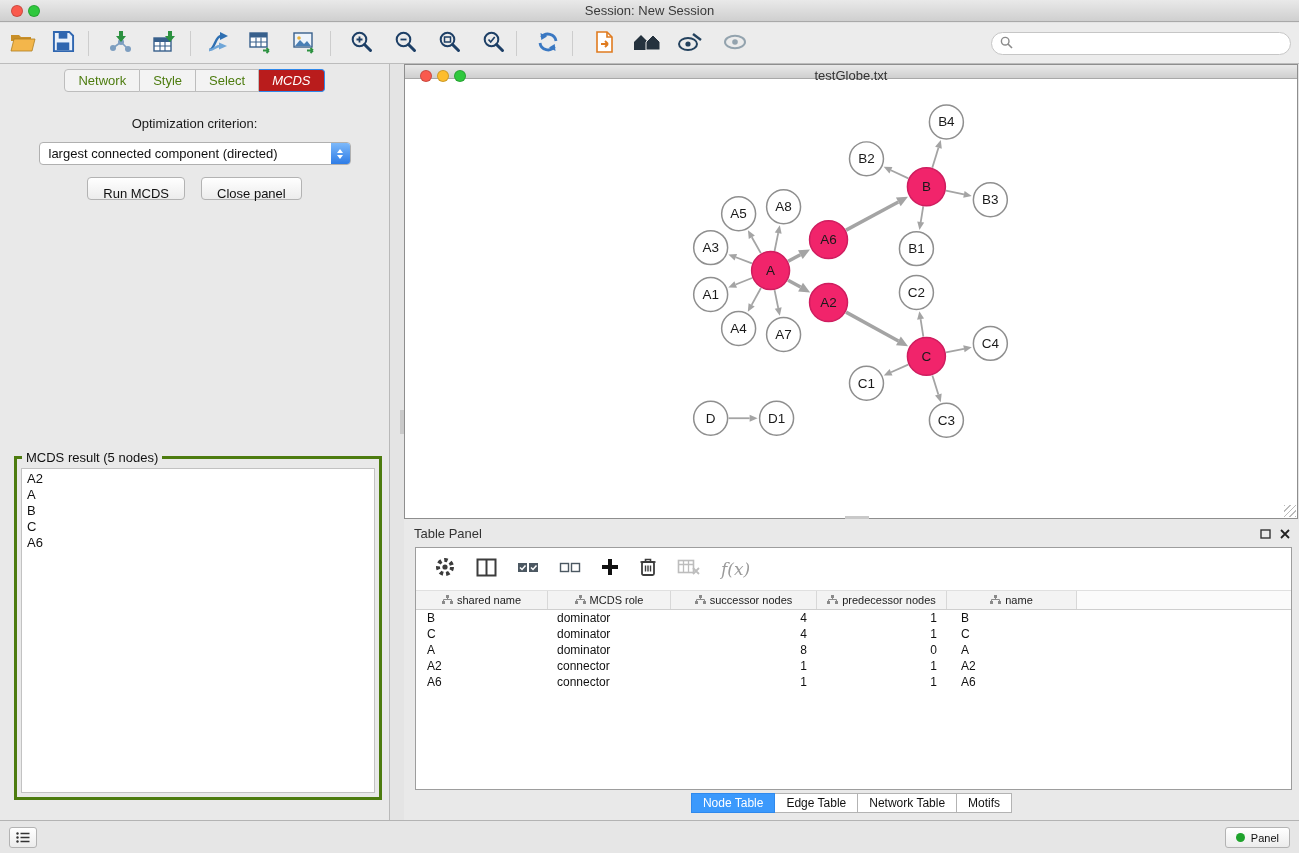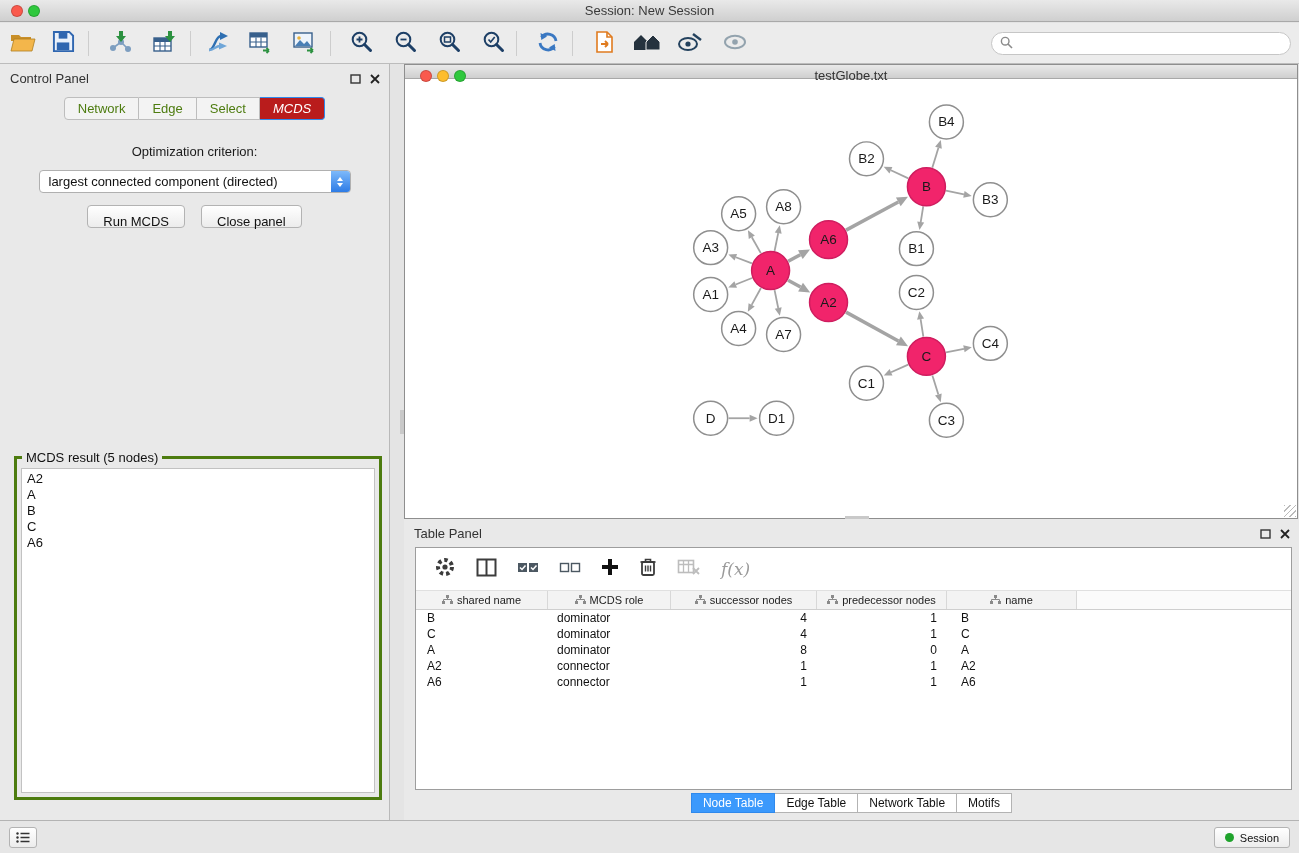--- a/index.html
+++ b/index.html
@@ -253,36 +253,23 @@
     <div class="search">
       <span><svg width="13" height="13" viewBox="0 0 13 13">
             <circle cx="5.2" cy="5.2" r="3.8" fill="none" stroke="#8a8a8a" stroke-width="1.4"></circle>
             <line x1="8" y1="8" x2="12" y2="12" stroke="#8a8a8a" stroke-width="1.6"></line>
           </svg></span>
       <input value="" style="">
     </div>
   </div>
 
   <div class="cpanel">
-    <div class="phead">
-      <span class="ptitle">Control Panel</span>
-      <span class="pctl" style="right:27px">
-          <svg width="11" height="10" viewBox="0 0 11 10">
-            <rect x="1" y="1" width="9" height="8" fill="none" stroke="#333" stroke-width="1.4"></rect>
-          </svg>
-        </span>
-      <span class="pctl" style="right:8px">
-          <svg width="10" height="10" viewBox="0 0 10 10">
-            <path d="M1 1l8 8M9 1l-8 8" stroke="#222" stroke-width="1.8"></path>
-          </svg>
-        </span>
-    </div>
     <div class="ctabs">
         <div class="ctab">Network</div>
-        <div class="ctab">Edge</div>
+        <div class="ctab">Style</div>
         <div class="ctab">Select</div>
         <div class="ctab active">MCDS</div>
       </div>
     <div class="optlabel">Optimization criterion:</div>
     <div class="dd">
       <span class="ddtext">largest connected component (directed)</span>
       <span class="ddstep">
           <i class="up"></i>
           <i class="down"></i>
         </span>
@@ -605,17 +592,17 @@
     <div class="sbtn">
       <span><svg width="14" height="11" viewBox="0 0 14 11">
             <circle cx="1.5" cy="1.5" r="1.2" fill="#333"></circle>
             <circle cx="1.5" cy="5.5" r="1.2" fill="#333"></circle>
             <circle cx="1.5" cy="9.5" r="1.2" fill="#333"></circle>
             <path d="M4.5 1.5h9M4.5 5.5h9M4.5 9.5h9" stroke="#333" stroke-width="1.4"></path>
           </svg></span>
     </div>
     <div class="membtn">
       <span class="memdot"></span>
-      <span>Session</span>
+      <span>Panel</span>
     </div>
   </div>
 
 </div>
 
 </body></html>

